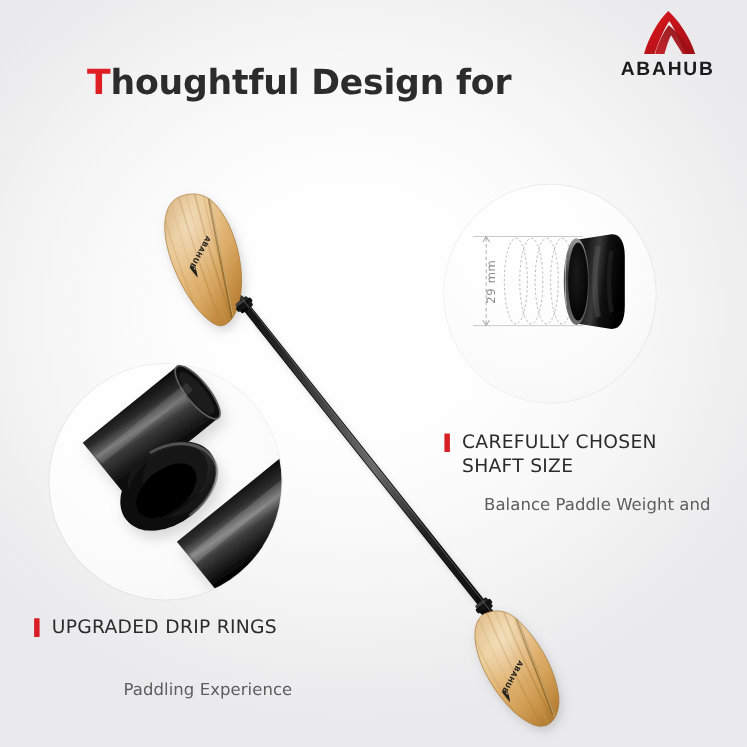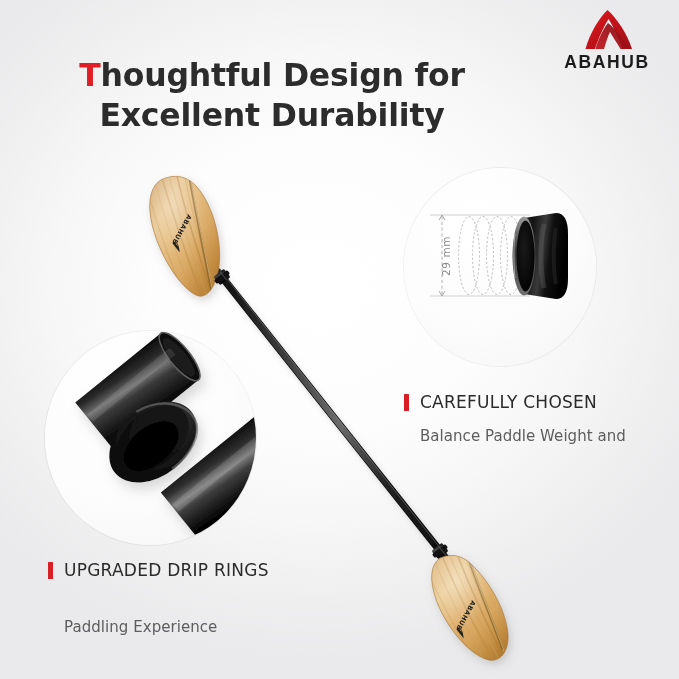--- a/index.html
+++ b/index.html
@@ -72,26 +72,27 @@
   }
   .callout-title {
     font-family:"DejaVu Sans", sans-serif;
     font-size:17px; line-height:1.32; color:#2b2b2b; font-weight:400;
     letter-spacing:0.25px;
   }
   .callout-sub {
     font-family:"DejaVu Sans", sans-serif;
     font-size:15px; line-height:1.45; color:#5d5d5d; font-weight:400;
     letter-spacing:0.05px;
+    text-align:center;
   }
 
   #callout-shaft { left:404px; top:391px; width:262px; }
   #callout-shaft .callout-sub { margin-top:13px; margin-left:16px; }
 
-  #callout-drip { left:48px; top:559px; width:300px; }
+  #callout-drip { left:31px; top:559px; width:300px; }
   #callout-drip .callout-sub { margin-top:14px; margin-left:16px; }
 </style>
 </head>
 <body>
 
 <div id="stage">
 
   <div id="brand">
     <svg id="brand-mark" viewBox="0 0 60 44">
       <defs>
@@ -106,21 +107,20 @@
       </defs>
       <path d="M30.5 2 C 22 10, 13 25, 8.5 41 L 18 41 C 22 29, 27 18, 31.5 11 C 36 18, 41.5 29, 45.5 41 L 55 41 C 50 25, 39.5 10, 30.5 2 Z" fill="url(#swooshA)"></path>
       <path d="M31 15 C 25.5 22, 21 32, 18.5 41 L 27 41 C 29 34, 31 28, 33 24 C 36 29, 40 35, 43.5 41 L 52.5 41 C 45 29, 37.5 20, 31 15 Z" fill="url(#swooshB)" opacity="0.92"></path>
       <path d="M31.5 26 C 29 30, 27 36, 26 41 L 33 41 C 34 37, 35 33, 36 30 Z" fill="#ffffff" opacity="0.0"></path>
     </svg>
     <div id="brand-word">ABAHUB</div>
   </div>
 
   <div id="headline">
     <span class="hl-red">T</span><span>houghtful Design for</span><br>
-    <span>Excellent Durability</span>
   </div>
 
   <svg id="paddle" viewBox="0 0 679 679">
     <defs>
 
       <linearGradient id="woodTop" x1="0.08" y1="0.1" x2="0.95" y2="0.9">
         <stop offset="0%" stop-color="#d9b079"></stop>
         <stop offset="18%" stop-color="#e7c389"></stop>
         <stop offset="40%" stop-color="#e2b472"></stop>
         <stop offset="62%" stop-color="#d9a75e"></stop>
@@ -348,20 +348,21 @@
         </g>
       </g>
     </svg>
   </div>
 
   <div class="callout" id="callout-shaft">
     <div class="callout-head">
       <span class="bar"></span>
       <span class="callout-title">
         <span>CAREFULLY CHOSEN</span><br>
+        <span>SHAFT SIZE</span>
       </span>
     </div>
     <div class="callout-sub">
       <span>Balance Paddle Weight and</span><br>
     </div>
   </div>
 
   <div class="callout" id="callout-drip">
     <div class="callout-head">
       <span class="bar"></span>

